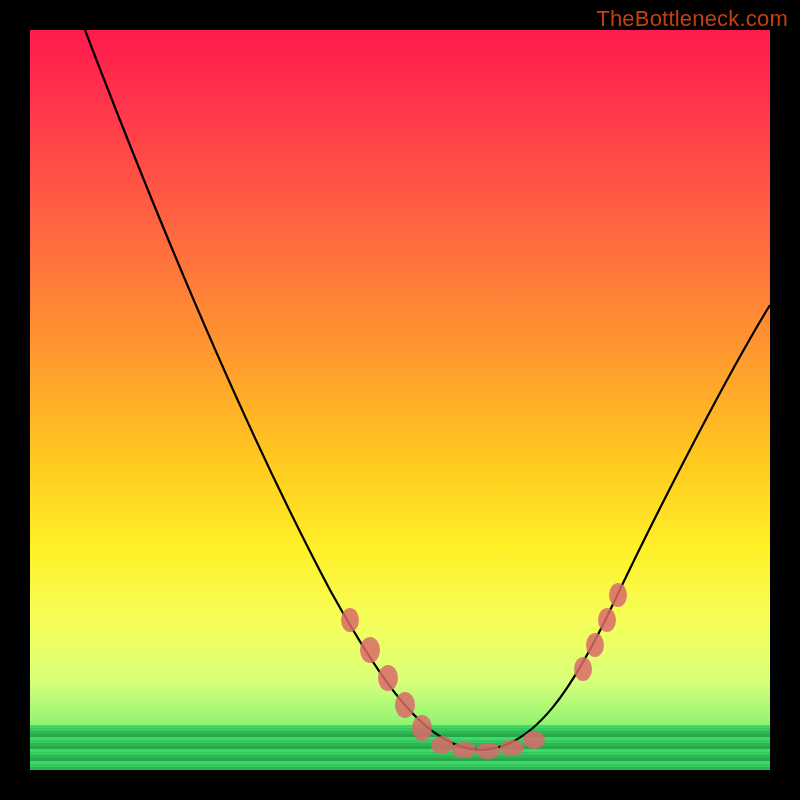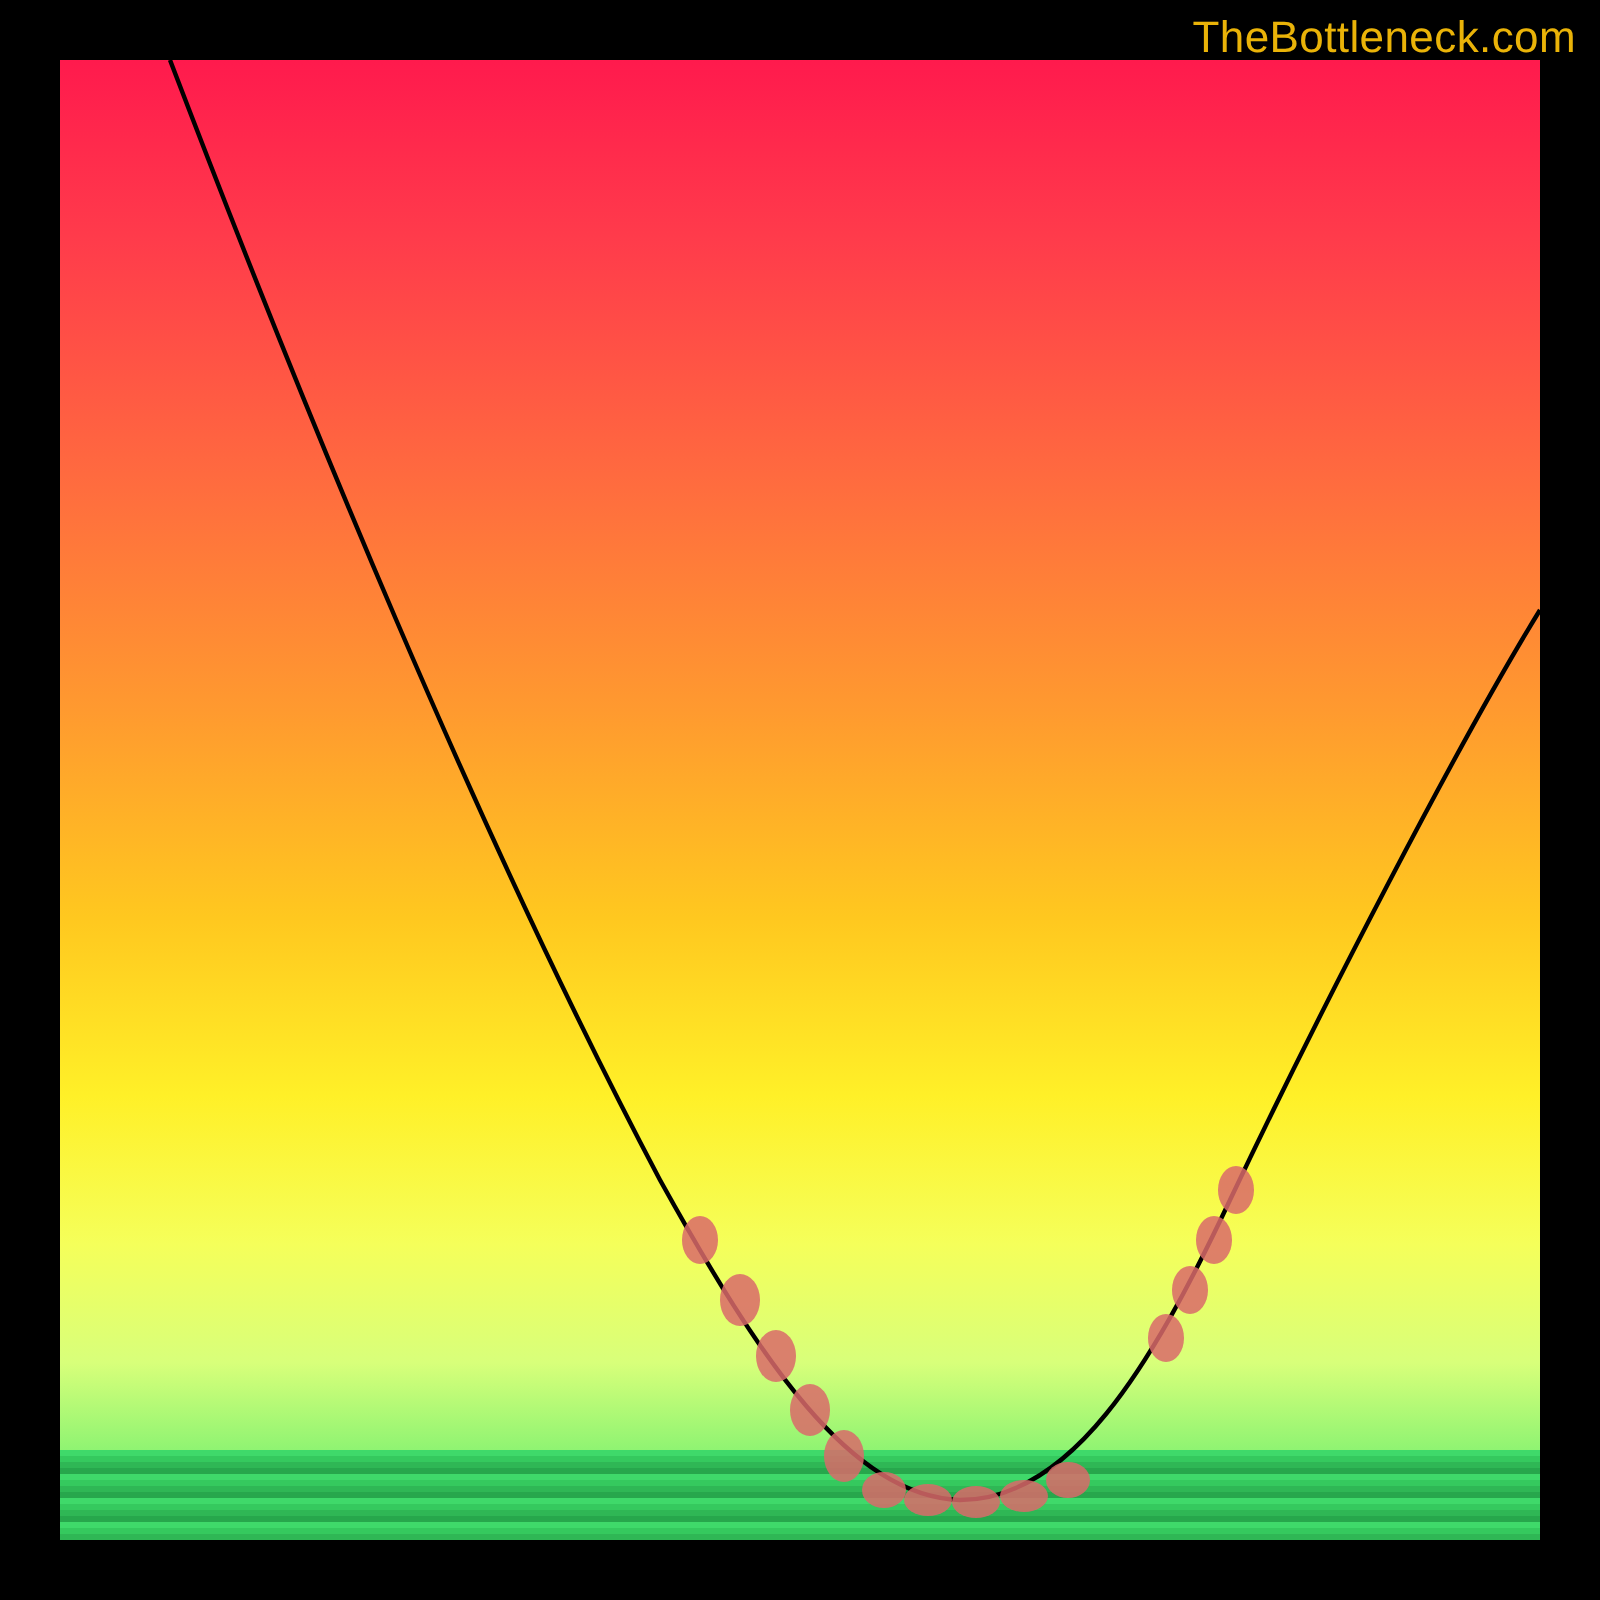--- a/index.html
+++ b/index.html
@@ -48,21 +48,21 @@
       #3fd96a 0 3px,
       #35c95e 3px 6px,
       #2fb755 6px 9px,
       #27a74c 9px 12px
     );
   }
   .attribution {
     position: absolute;
     top: 6px;
     right: 12px;
-    color: #eab308;
+    color: #c2410c;
     font-size: 22px;
     font-weight: 400;
     letter-spacing: 0.2px;
   }
   svg.curve {
     position: absolute;
     left: 0;
     top: 0;
     width: 100%;
     height: 100%;

